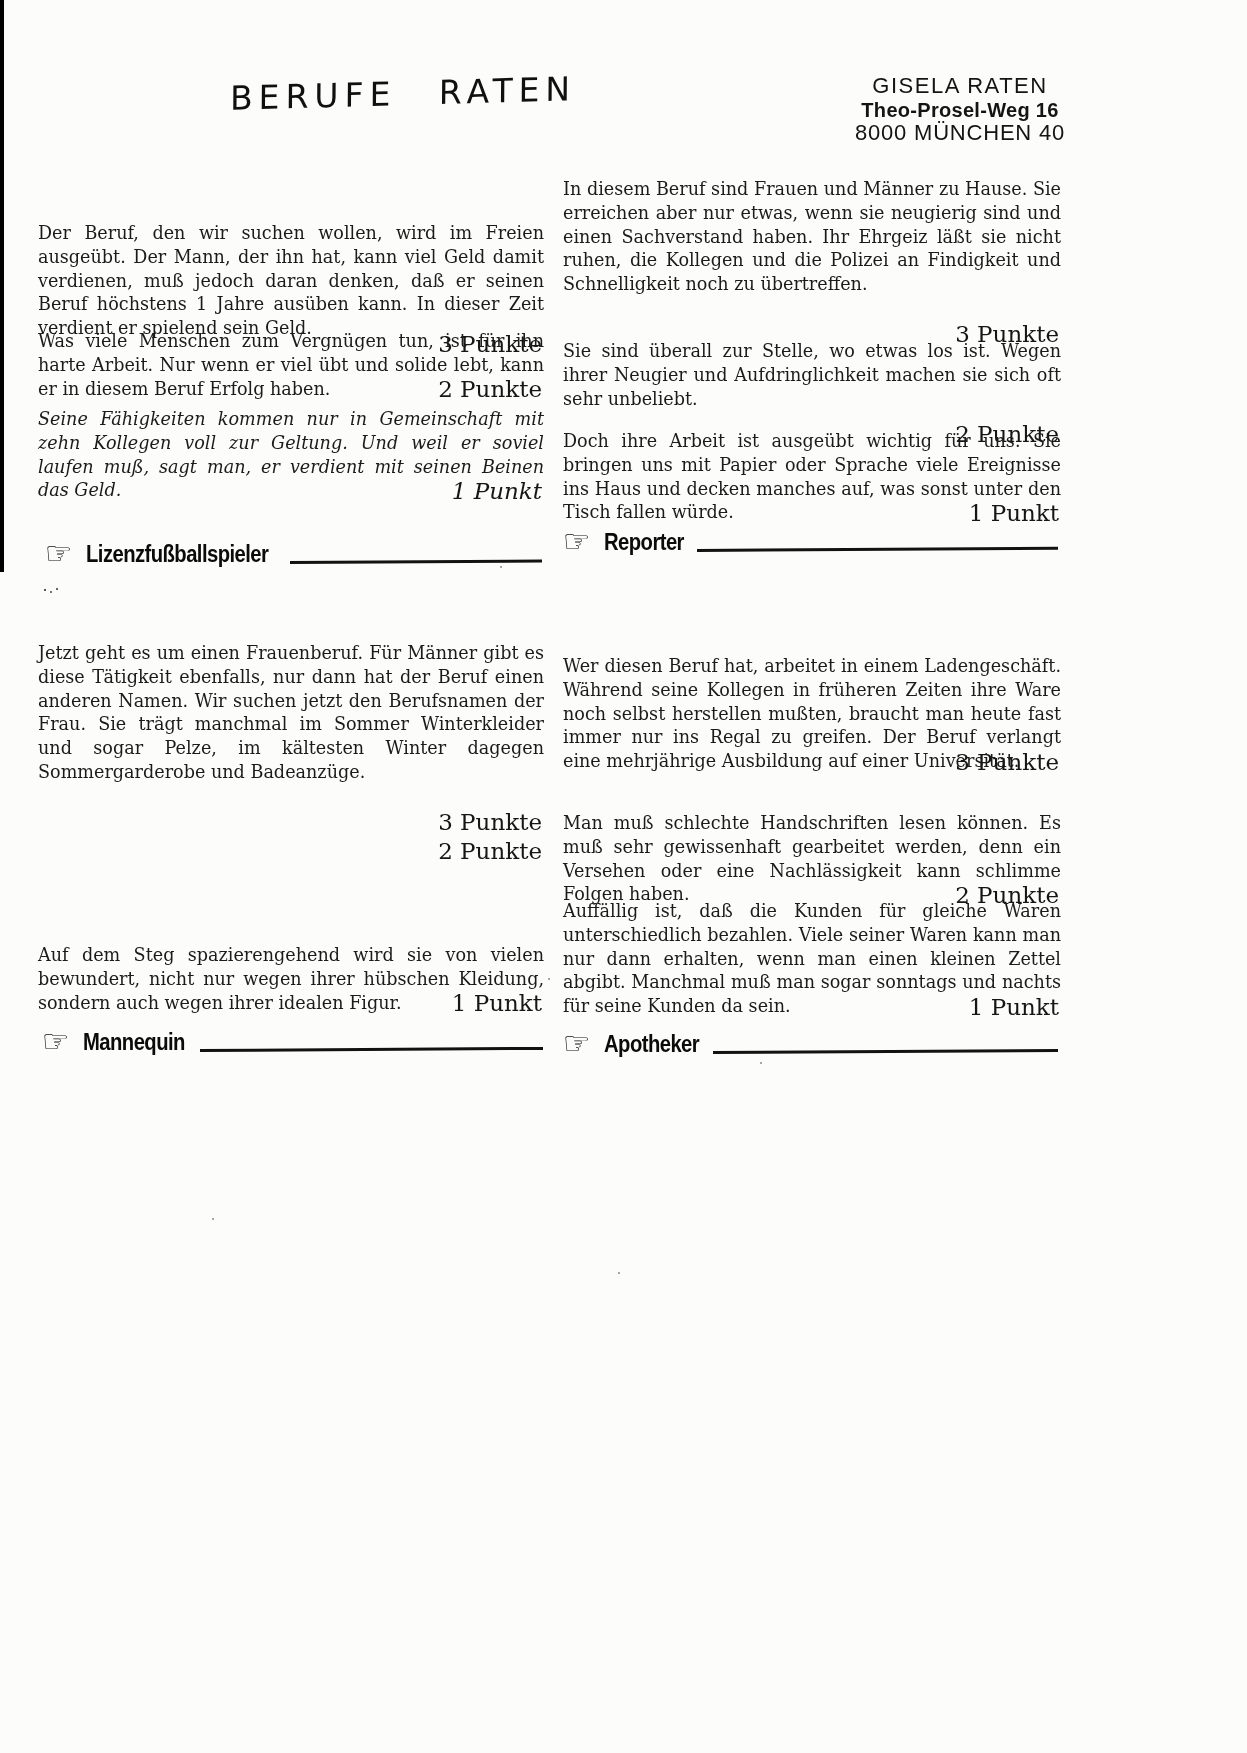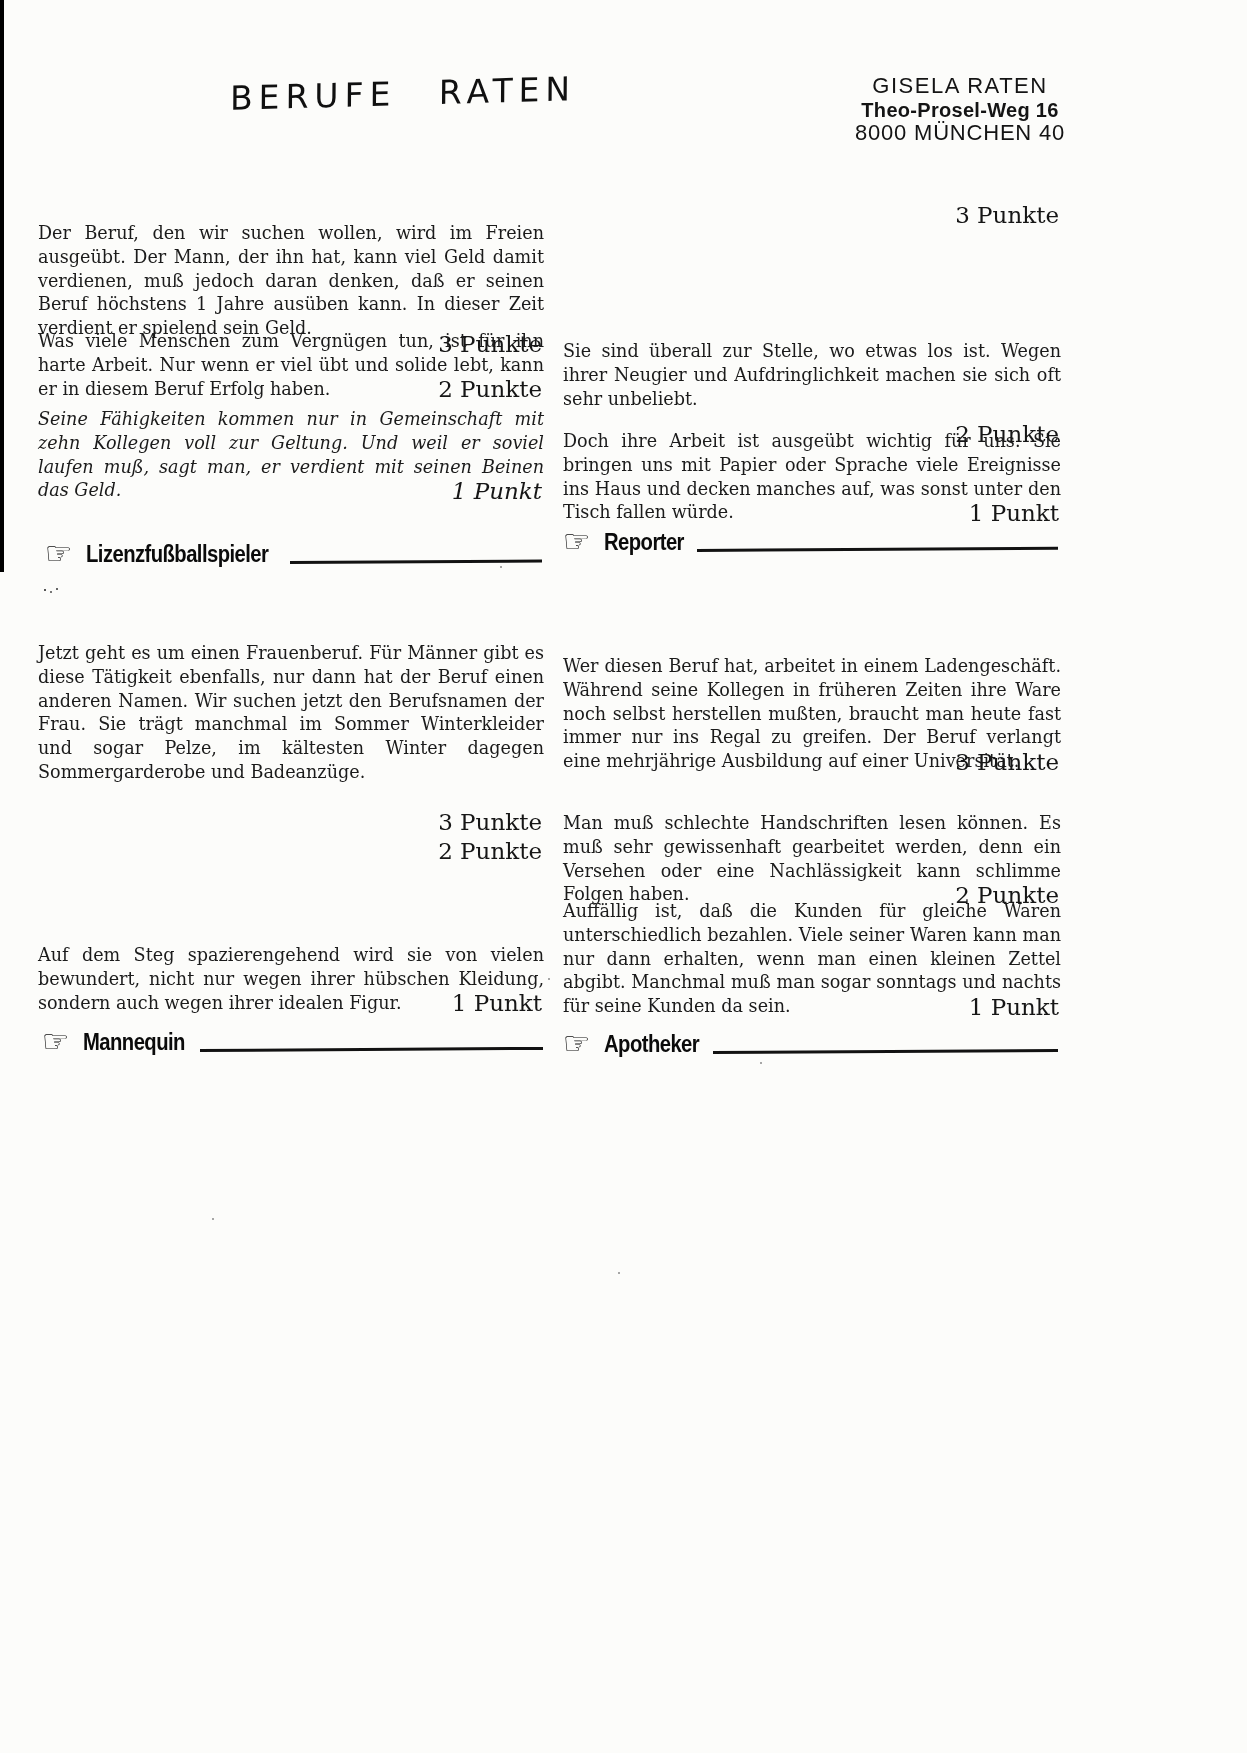--- a/index.html
+++ b/index.html
@@ -130,20 +130,21 @@
     <p>Seine Fähigkeiten kommen nur in Gemeinschaft mit zehn Kollegen voll zur Geltung. Und weil er soviel laufen muß, sagt man, er verdient mit seinen Beinen das Geld.</p>
     <div class="points inline">1 Punkt</div>
   </div>
   <div class="answer" style="left:45px; top:540px; width:497px;">
     <span class="hand">☞</span>
     <span class="answer-label">Lizenzfußballspieler</span>
     <div class="rule"></div>
   </div>
 
   <div class="block rcol clue" style="top:178px;">
+    <p>In diesem Beruf sind Frauen und Männer zu Hause. Sie erreichen aber nur etwas, wenn sie neugierig sind und einen Sachverstand haben. Ihr Ehrgeiz läßt sie nicht ruhen, die Kollegen und die Polizei an Findigkeit und Schnelligkeit noch zu übertreffen.</p>
     <div class="points below-far">3 Punkte</div>
   </div>
   <div class="block rcol clue" style="top:340px;">
     <p>Sie sind überall zur Stelle, wo etwas los ist. Wegen ihrer Neugier und Aufdringlichkeit machen sie sich oft sehr unbeliebt.</p>
     <div class="points below">2 Punkte</div>
   </div>
   <div class="block rcol clue" style="top:430px;">
     <p>Doch ihre Arbeit ist ausgeübt wichtig für uns. Sie bringen uns mit Papier oder Sprache viele Ereignisse ins Haus und decken manches auf, was sonst unter den Tisch fallen würde.</p>
     <div class="points inline">1 Punkt</div>
   </div>

